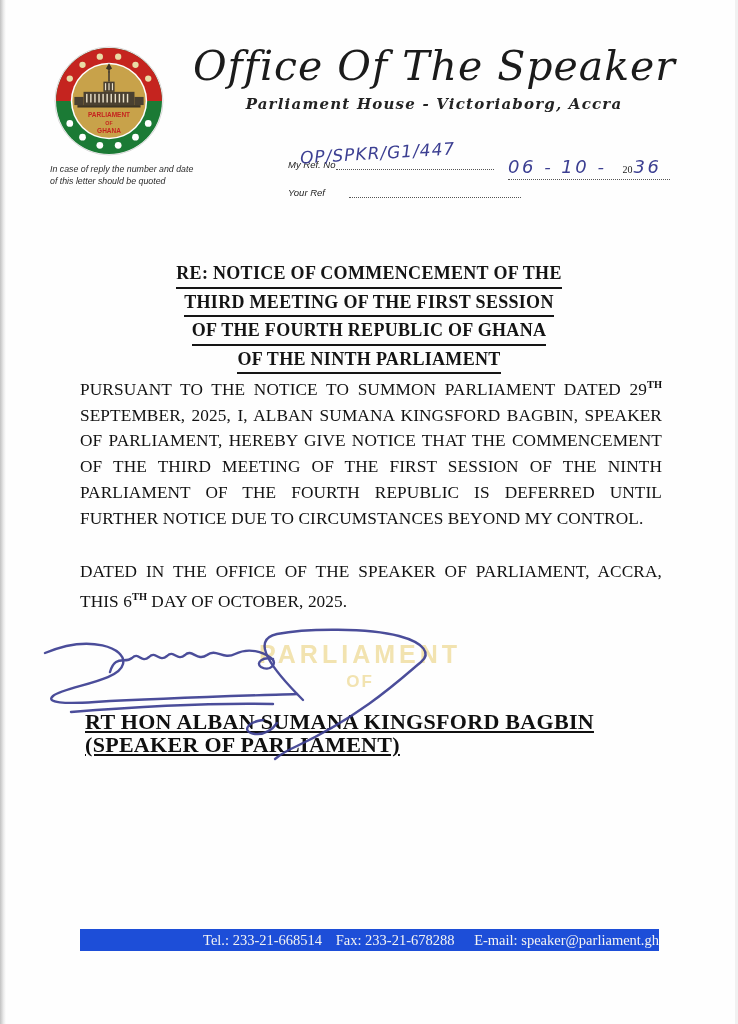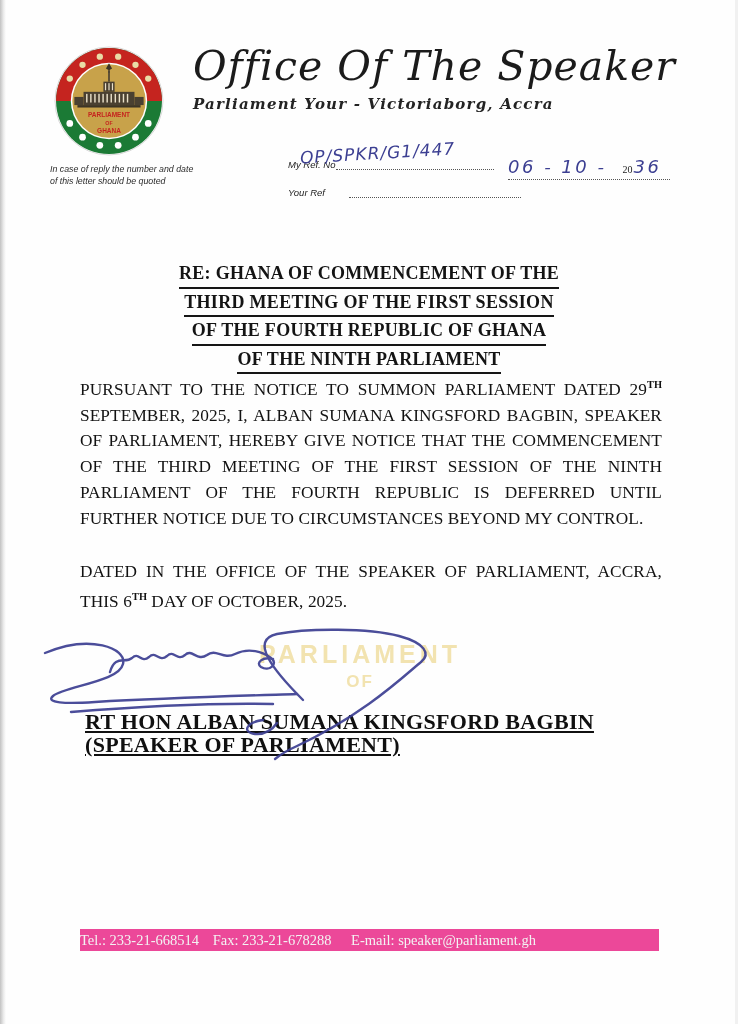--- a/index.html
+++ b/index.html
@@ -7,21 +7,21 @@
         font-family:"Liberation Serif","DejaVu Serif",serif;color:#141414;}
   .edge-left{position:absolute;left:0;top:0;bottom:0;width:6px;
         background:linear-gradient(90deg,#c2c2c2,#ececec 60%,#fefefe);}
   .edge-right{position:absolute;right:0;top:0;bottom:0;width:3px;background:#f1f1f1;}
 
   
   .seal{position:absolute;left:54px;top:46px;width:110px;height:110px;}
   .reply-note{position:absolute;left:50px;top:164px;width:145px;
         font-family:"Liberation Sans","DejaVu Sans",sans-serif;font-style:italic;
         font-size:8.8px;line-height:11.5px;color:#2b2b2b;}
-  .masthead{position:absolute;left:193px;top:42px;width:482px;}
+  .masthead{position:absolute;left:193px;top:42px;width:482px;text-align:center;}
   .office-title{font-family:"DejaVu Serif",serif;font-style:italic;font-size:41px;
         color:#1b1b1b;white-space:nowrap;letter-spacing:1px;}
   .address{margin-top:5px;font-family:"DejaVu Serif",serif;font-style:italic;font-weight:bold;
         font-size:15px;letter-spacing:1.2px;color:#232323;}
 
   .ref-label{font-family:"Liberation Sans","DejaVu Sans",sans-serif;font-style:italic;
         font-size:9.5px;color:#222;}
   .dotline{border-bottom:1.6px dotted #555;}
   .ref-row{position:absolute;display:flex;align-items:flex-end;}
   #my-ref{left:288px;top:156px;}
@@ -57,22 +57,22 @@
   .watermark .wm1{font-size:25px;letter-spacing:4px;}
   .watermark .wm2{font-size:17px;margin-top:3px;letter-spacing:2px;}
 
   
   .signature-svg{position:absolute;left:35px;top:626px;width:400px;height:140px;z-index:5;
         pointer-events:none;}
   .signatory{position:absolute;left:85px;top:710px;font-weight:bold;font-size:22px;
         line-height:23px;letter-spacing:0.3px;color:#101010;z-index:2;text-decoration:underline;}
 
   
-  .footer{position:absolute;left:80px;top:929px;width:579px;height:22px;background:#ec4899;
-        color:#f3f3f3;text-align:left;font-size:14.5px;line-height:22px;}
+  .footer{position:absolute;left:80px;top:929px;width:579px;height:22px;background:#1d4ed8;
+        color:#f3f3f3;text-align:right;font-size:14.5px;line-height:22px;}
   .footer span{display:inline-block;}
   .footer .f-tel{margin-right:10px;}
   .footer .f-fax{margin-right:16px;}
 </style>
 </head>
 <body>
 
 <div class="page">
   <div class="edge-left"></div>
   <div class="edge-right"></div>
@@ -126,42 +126,42 @@
       <text x="54" y="70" font-size="6.4">PARLIAMENT</text>
       <text x="54" y="77.5" font-size="5.2">OF</text>
       <text x="54" y="85.5" font-size="6.4">GHANA</text>
     </g>
   </svg>
 
   <div class="reply-note">In case of reply the number and date of this letter should be quoted</div>
 
   <div class="masthead">
     <div class="office-title">Office Of The Speaker</div>
-    <div class="address">Parliament Your - Victoriaborg, Accra</div>
+    <div class="address">Parliament House - Victoriaborg, Accra</div>
   </div>
 
   <div class="ref-row" id="my-ref">
     <span class="ref-label">My Ref. No</span>
     <span class="dotline"></span>
   </div>
   <div class="handwriting hw-ref">OP/SPKR/G1/447</div>
 
   <div class="ref-row" id="your-ref">
     <span class="ref-label">Your Ref</span>
     <span class="dotline"></span>
   </div>
 
   <div class="date-field">
     <span class="handwriting hw-date">06 - 10 -</span>
     <span class="printed-century">20</span>
     <span class="handwriting hw-date">36</span>
   </div>
 
   <div class="subject">
-    <div><span>RE: GHANA OF COMMENCEMENT OF THE</span></div>
+    <div><span>RE: NOTICE OF COMMENCEMENT OF THE</span></div>
     <div><span>THIRD MEETING OF THE FIRST SESSION</span></div>
     <div><span>OF THE FOURTH REPUBLIC OF GHANA</span></div>
     <div><span>OF THE NINTH PARLIAMENT</span></div>
   </div>
 
   <div class="body-text">
     <p>PURSUANT TO THE NOTICE TO SUMMON PARLIAMENT DATED 29<sup>TH</sup> SEPTEMBER, 2025, I, ALBAN SUMANA KINGSFORD BAGBIN, SPEAKER OF PARLIAMENT, HEREBY GIVE NOTICE THAT THE COMMENCEMENT OF THE THIRD MEETING OF THE FIRST SESSION OF THE NINTH PARLIAMENT OF THE FOURTH REPUBLIC IS DEFERRED UNTIL FURTHER NOTICE DUE TO CIRCUMSTANCES BEYOND MY CONTROL.</p>
     <p>DATED IN THE OFFICE OF THE SPEAKER OF PARLIAMENT, ACCRA, THIS 6<sup>TH</sup> DAY OF OCTOBER, 2025.</p>
   </div>
 

